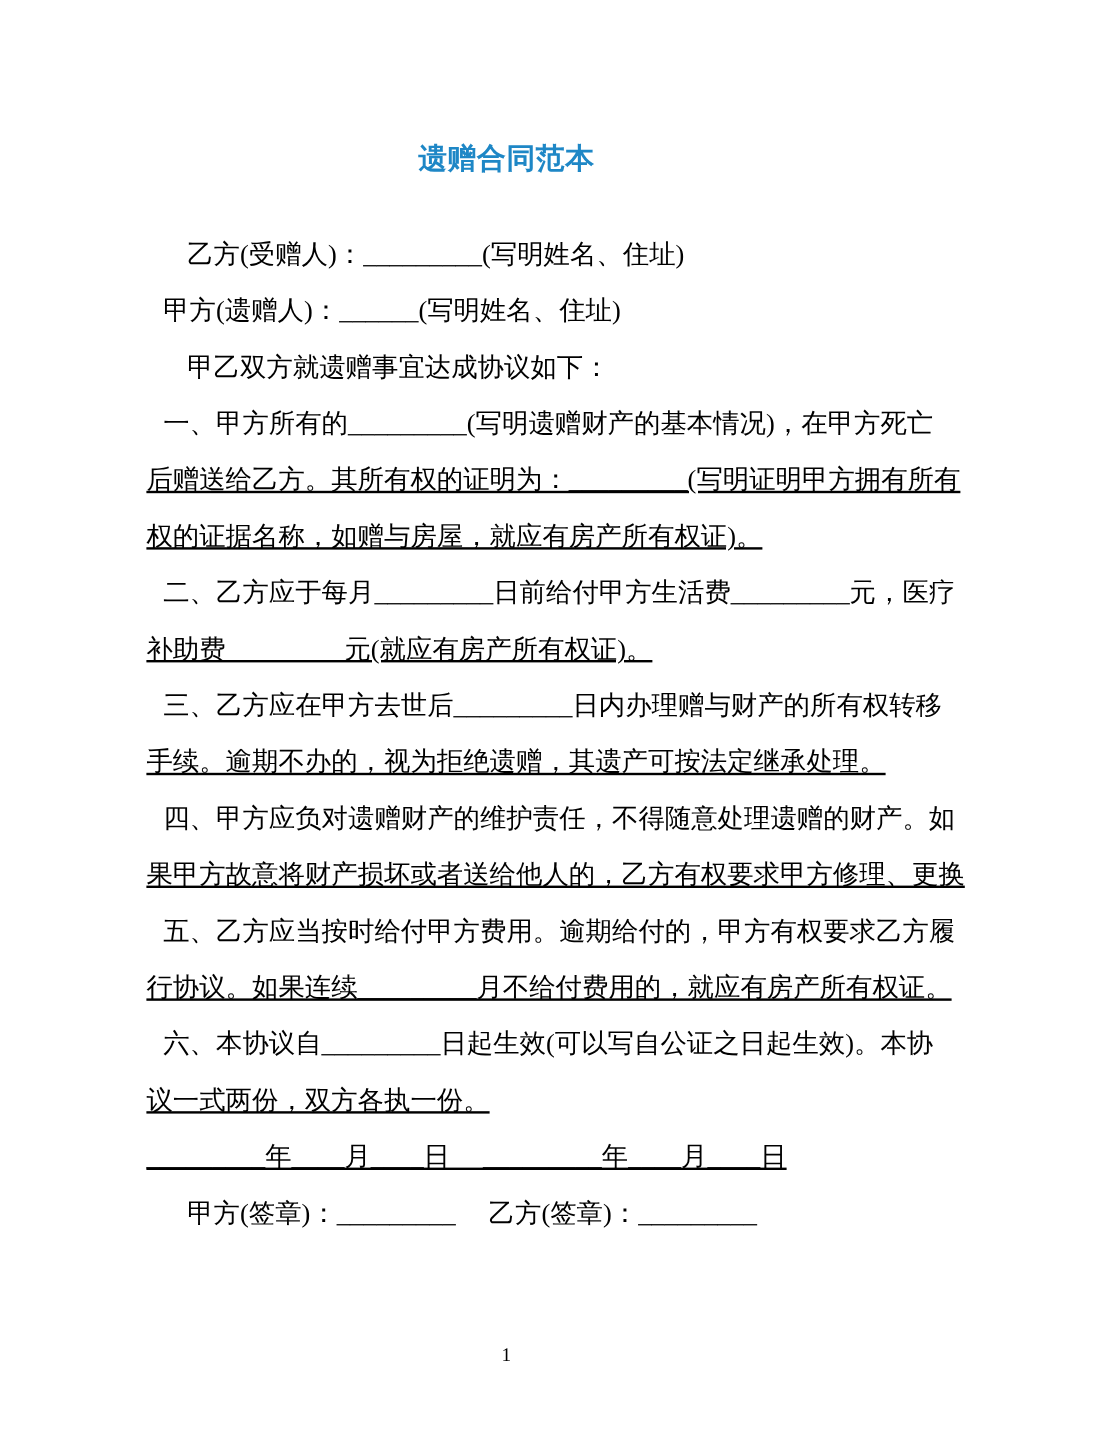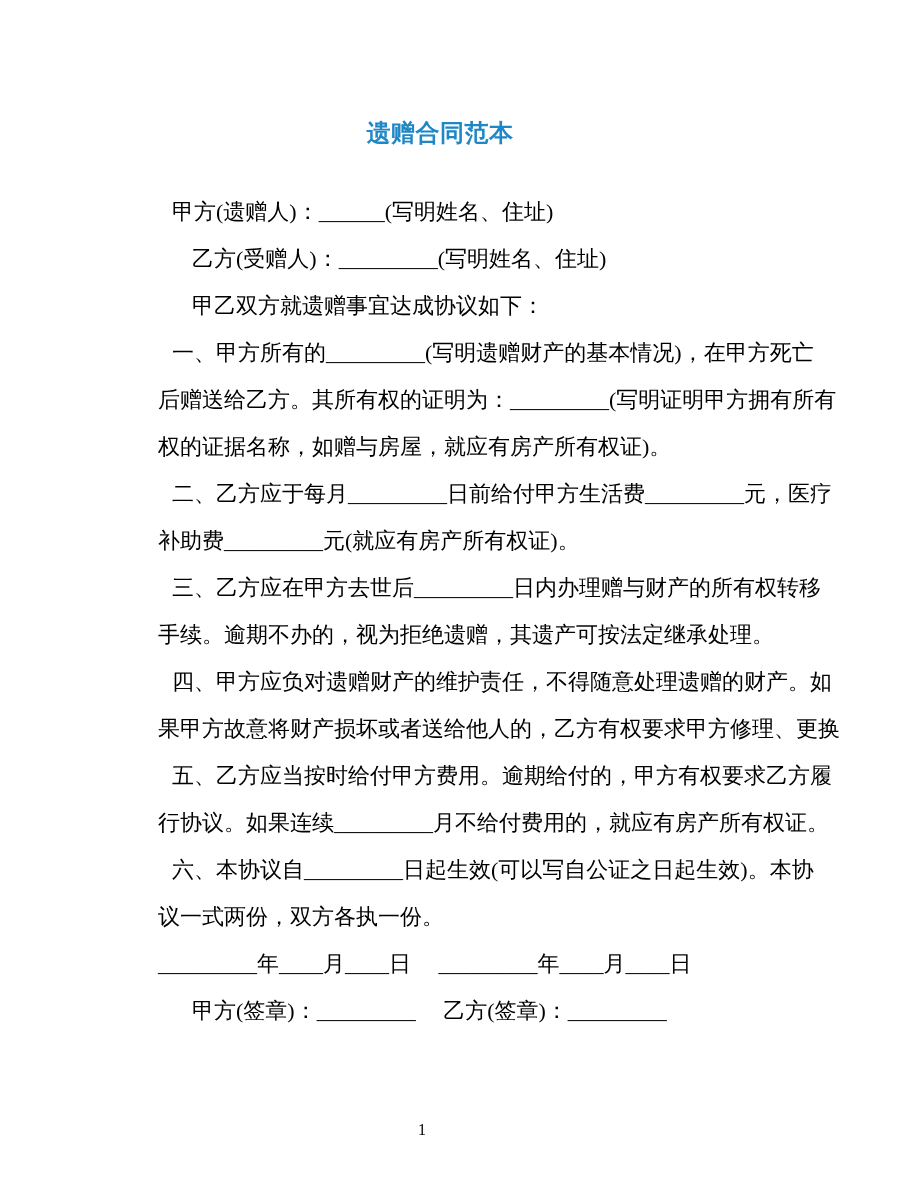--- a/index.html
+++ b/index.html
@@ -14,21 +14,20 @@
     font-family: "Liberation Serif", "DejaVu Serif", serif;
     color: #000000;
   }
   .page {
     position: relative;
     width: 844px;
     height: 1192px;
     background: #ffffff;
     box-sizing: border-box;
     padding-top: 118px;
-    padding-left: 36px;
   }
   .doc-title {
     margin: 0;
     text-align: center;
     font-size: 24px;
     line-height: 30px;
     font-weight: bold;
     color: #1e87c6; 
     letter-spacing: 0.5px;
   }
@@ -36,43 +35,43 @@
     margin: 40px 95px 0 122px;
   }
   .doc-line {
     height: 47px;
     line-height: 47px;
     font-size: 22px;
     white-space: pre;
     overflow: visible;
   }
   
-  .ind-0 { padding-left: 0; }
+  .ind-0 { padding-left: 0; text-decoration: underline; }
   .ind-1 { padding-left: 14px; }
   .ind-2 { padding-left: 34px; }
   .page-number {
     position: absolute;
     left: 0;
     right: 0;
     bottom: 52px;
     text-align: center;
     font-size: 16px;
     line-height: 20px;
     color: #000000;
   }
 </style>
 </head>
 <body>
 
 <div class="page">
   <h1 class="doc-title" style="color: rgb(30, 135, 198);">遗赠合同范本</h1>
 
   <div class="doc-body">
+      <div class="doc-line ind-2">乙方(受赠人)：_________(写明姓名、住址)</div>
       <div class="doc-line ind-1">甲方(遗赠人)：______(写明姓名、住址)</div>
-      <div class="doc-line ind-2">乙方(受赠人)：_________(写明姓名、住址)</div>
       <div class="doc-line ind-2">甲乙双方就遗赠事宜达成协议如下：</div>
       <div class="doc-line ind-1">一、甲方所有的_________(写明遗赠财产的基本情况)，在甲方死亡</div>
       <div class="doc-line ind-0">后赠送给乙方。其所有权的证明为：_________(写明证明甲方拥有所有</div>
       <div class="doc-line ind-0">权的证据名称，如赠与房屋，就应有房产所有权证)。</div>
       <div class="doc-line ind-1">二、乙方应于每月_________日前给付甲方生活费_________元，医疗</div>
       <div class="doc-line ind-0">补助费_________元(就应有房产所有权证)。</div>
       <div class="doc-line ind-1">三、乙方应在甲方去世后_________日内办理赠与财产的所有权转移</div>
       <div class="doc-line ind-0">手续。逾期不办的，视为拒绝遗赠，其遗产可按法定继承处理。</div>
       <div class="doc-line ind-1">四、甲方应负对遗赠财产的维护责任，不得随意处理遗赠的财产。如</div>
       <div class="doc-line ind-0">果甲方故意将财产损坏或者送给他人的，乙方有权要求甲方修理、更换</div>

